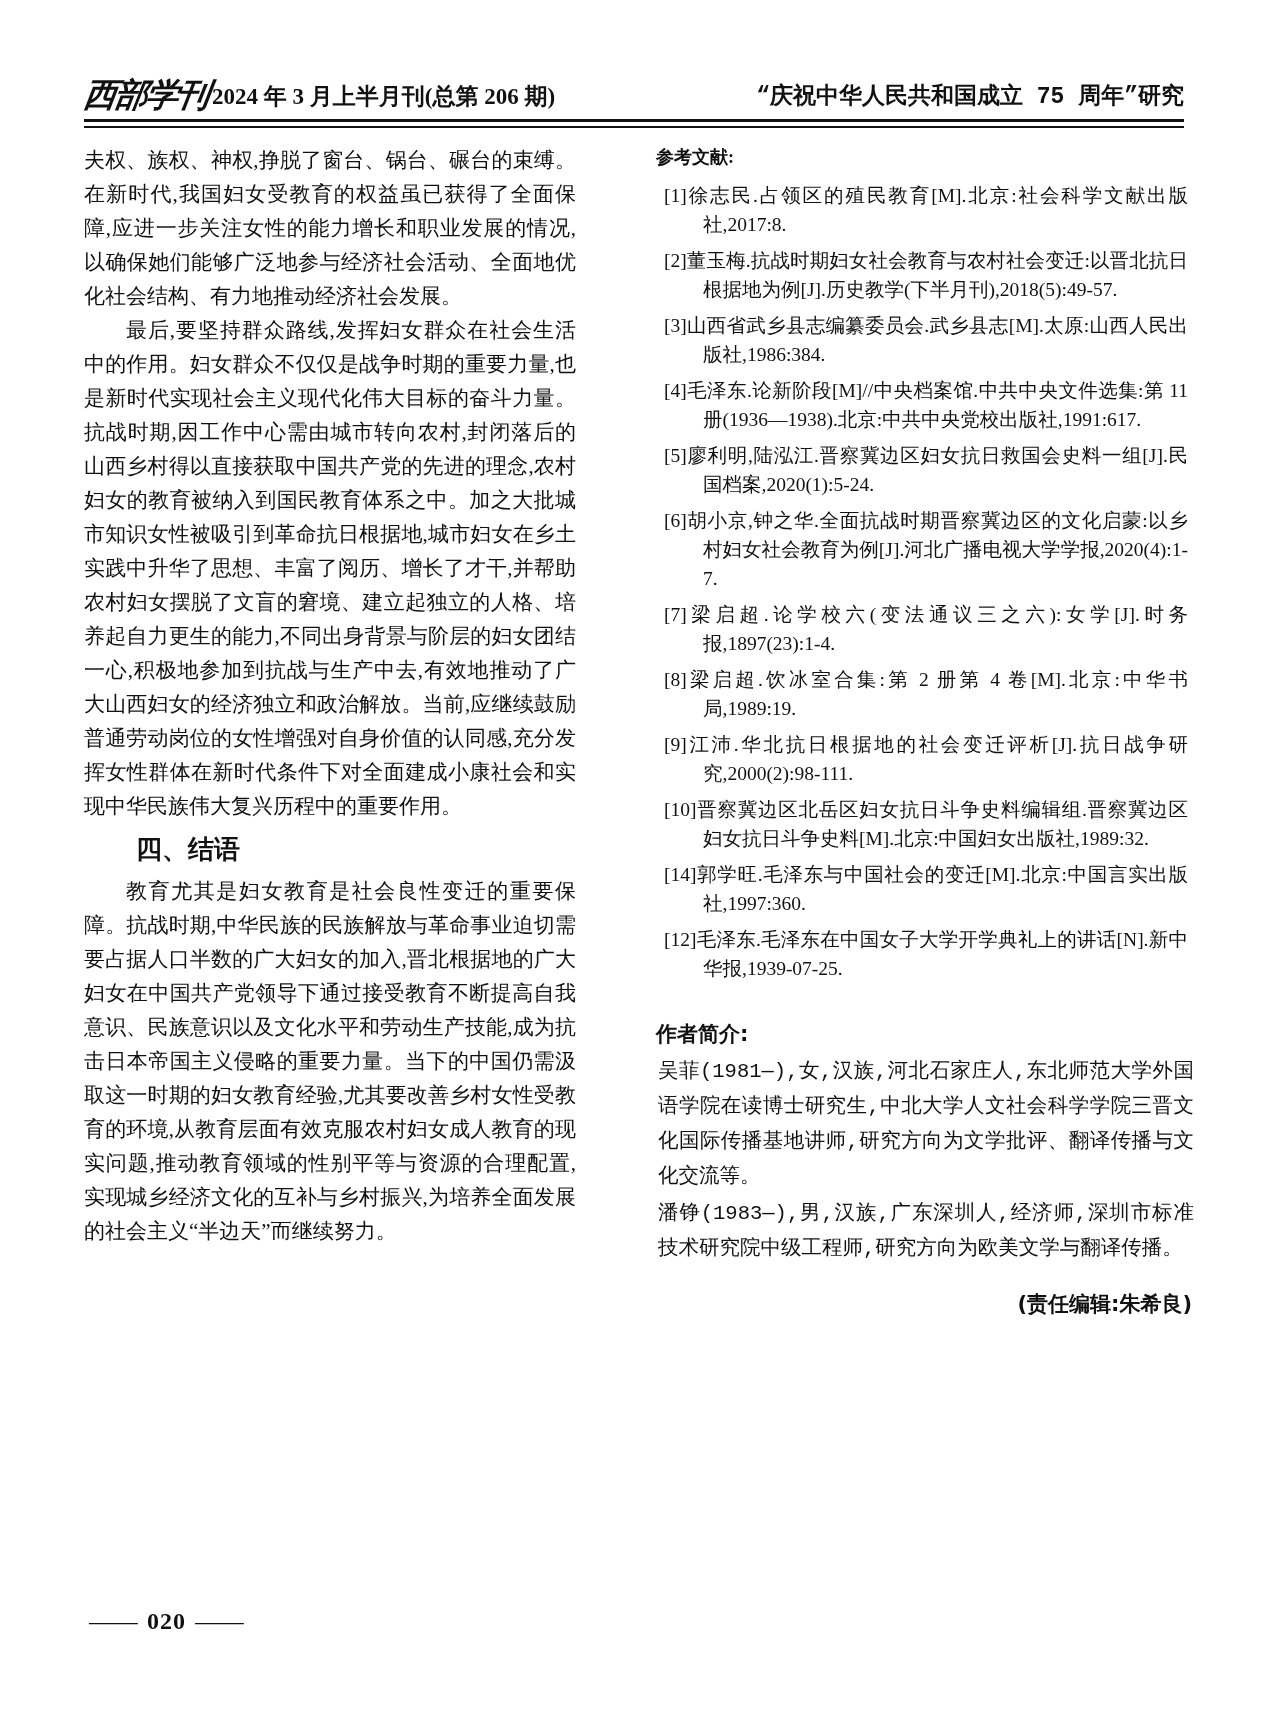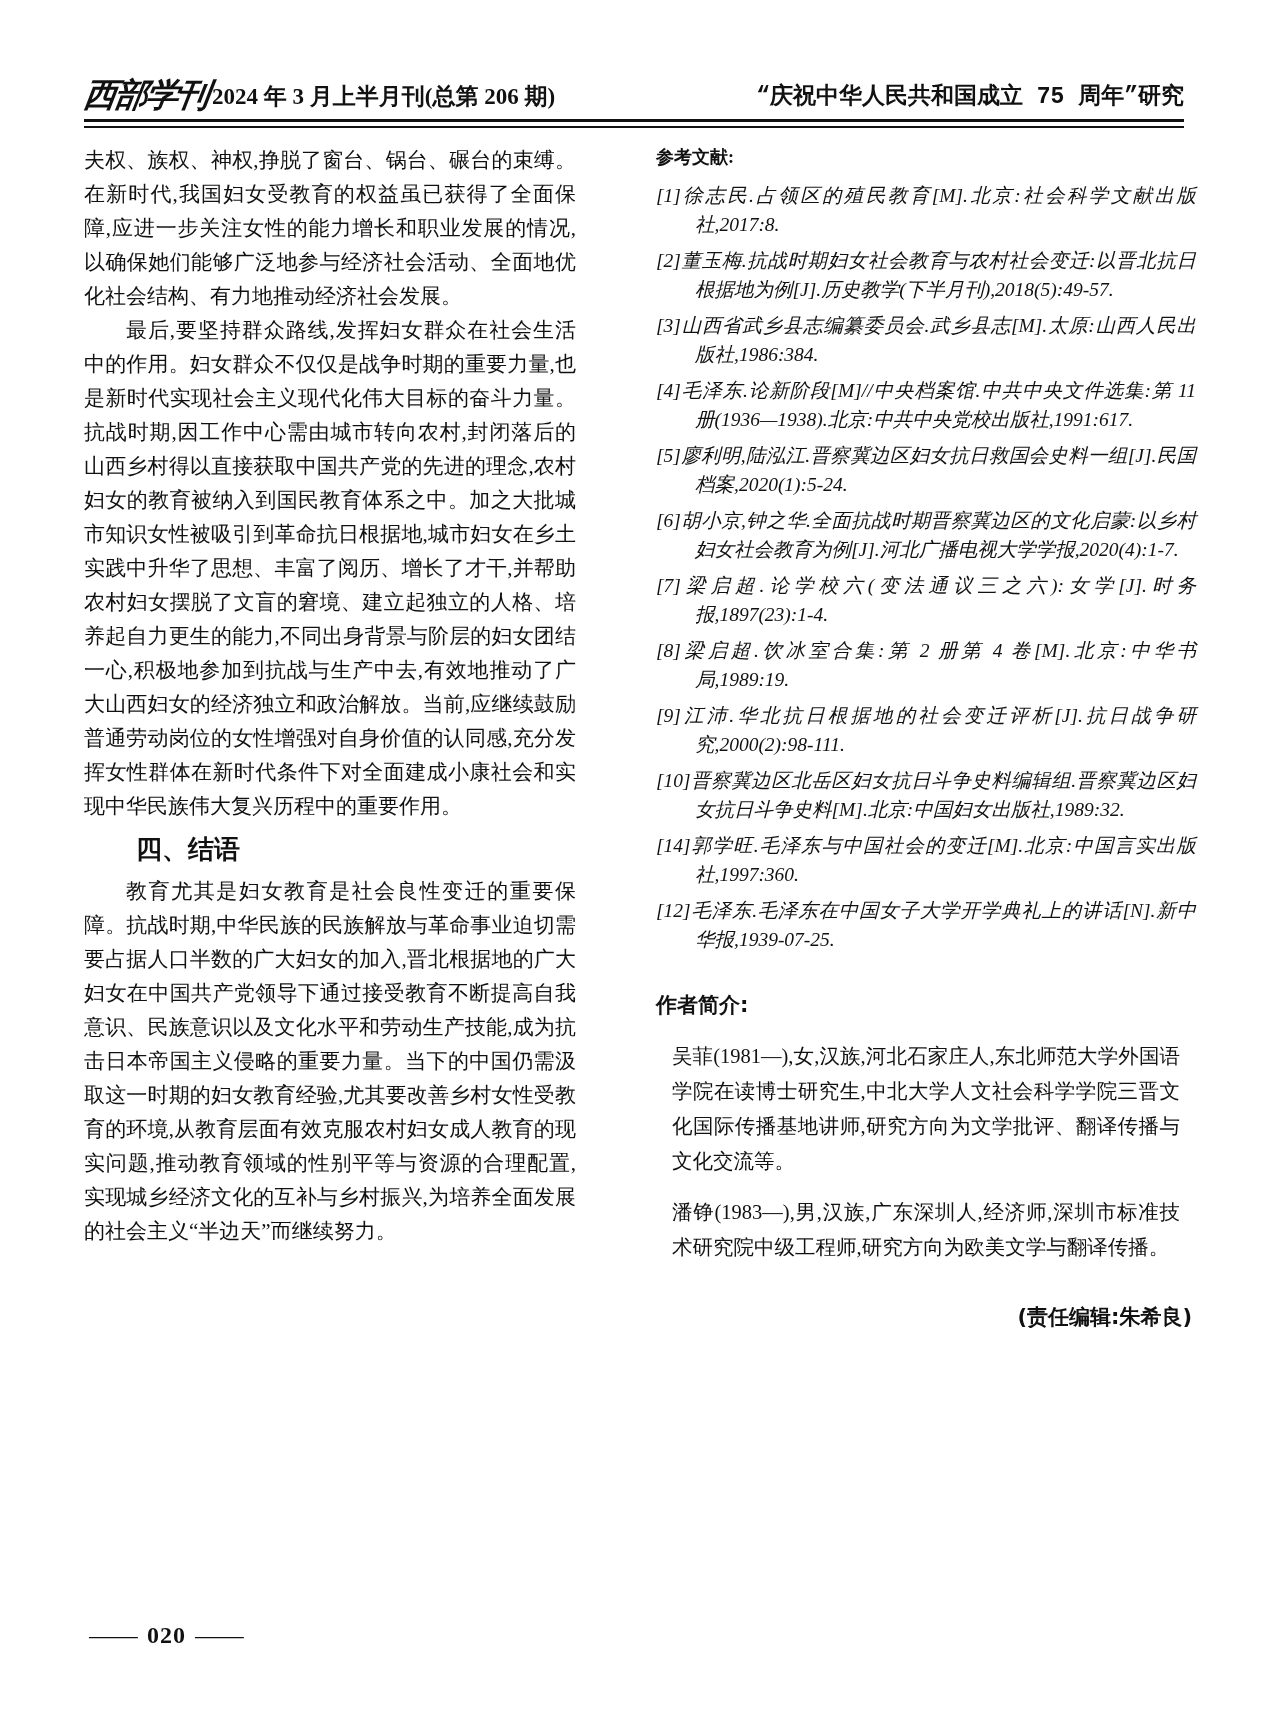--- a/index.html
+++ b/index.html
@@ -88,25 +88,24 @@
   }
   
   .refs-heading {
     margin: 2px 0 12px 0;
     font-family: Liberation Serif, serif;
     font-size: 18px;
     font-weight: bold;
   }
   .refs {
     list-style: none;
-    margin: 0;
+    margin: 8px;
     padding: 0;
     font-size: 19.5px;
     line-height: 29px;
-    font-style: italic;
   }
   .refs li {
     padding-left: 2em;
     text-indent: -2em;
     text-align: justify;
     margin-bottom: 7px;
   }
   
   .bio-block {
     display: flex;
@@ -117,22 +116,23 @@
   }
   .bio-label {
     flex: none;
     font-family: "DejaVu Sans", sans-serif;
     font-weight: bold;
     font-size: 21px;
     white-space: nowrap;
   }
   .bio-texts { flex: 1; }
   .bio-texts p {
-    margin: 16px;
+    margin: 2px;
     text-align: justify;
+    font-family: Liberation Mono, monospace;
   }
   .editor-note {
     margin-top: 22px;
     padding-right: 4px;
     text-align: right;
     font-family: "DejaVu Sans", sans-serif;
     font-weight: bold;
     font-size: 21px;
   }
   
@@ -145,21 +145,21 @@
     display: flex;
     align-items: center;
   }
   .footer-dash {
     display: inline-block;
     transform: scaleX(2.1);
     font-weight: normal;
   }
   .page-num {
     font-weight: bold;
-    margin: 0 22px;
+    margin: 14px 22px;
     letter-spacing: 1px;
     font-size: 24px;
   }
 </style>
 </head>
 <body>
 
 <div class="page">
   <div class="content">
 

